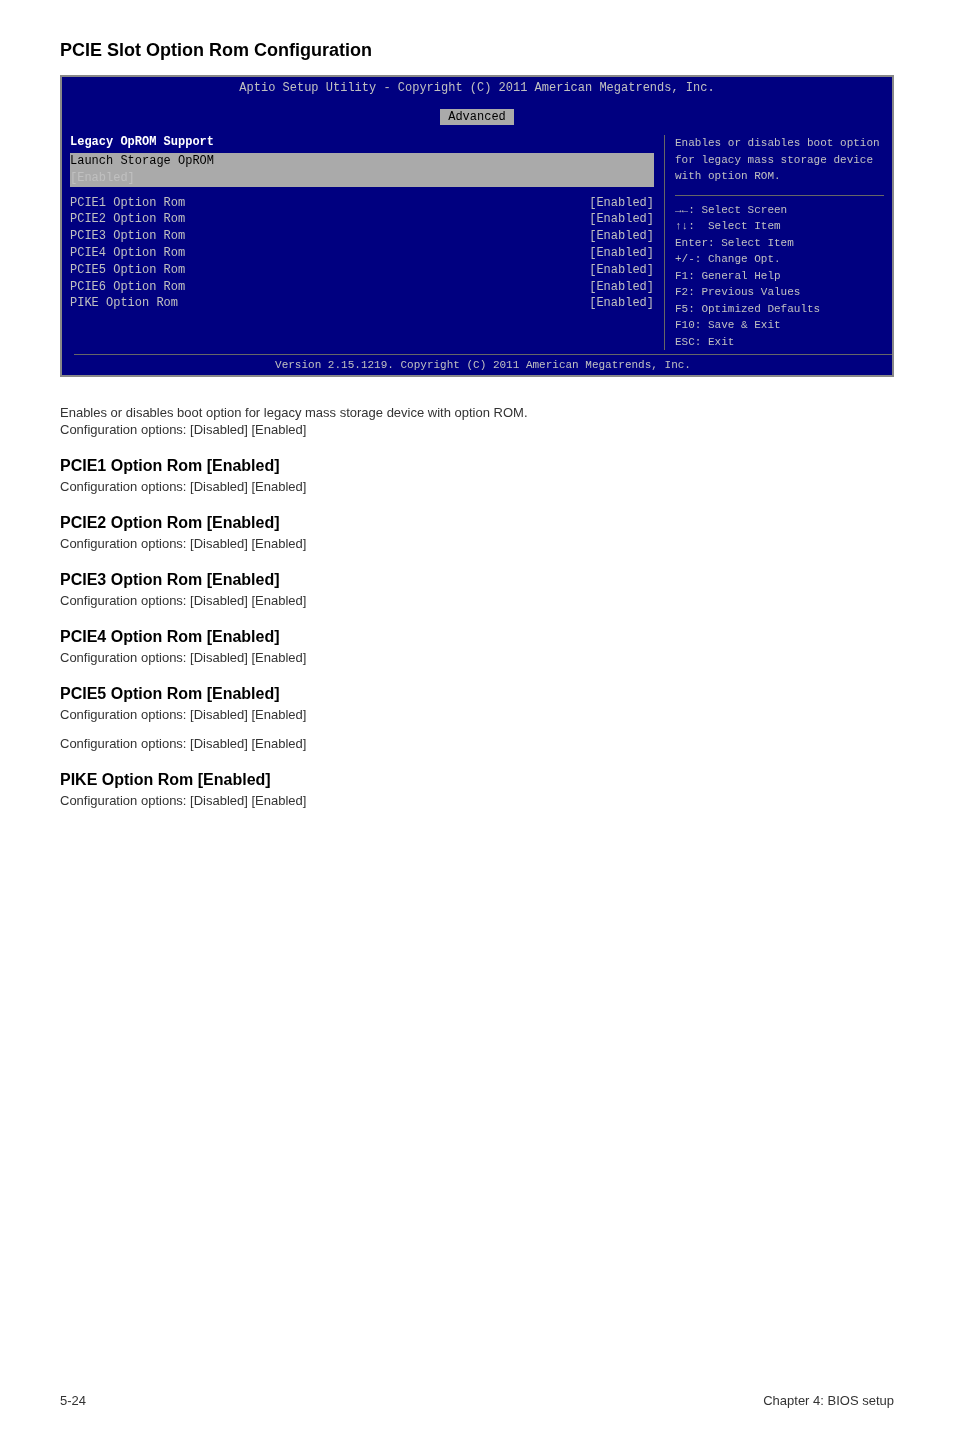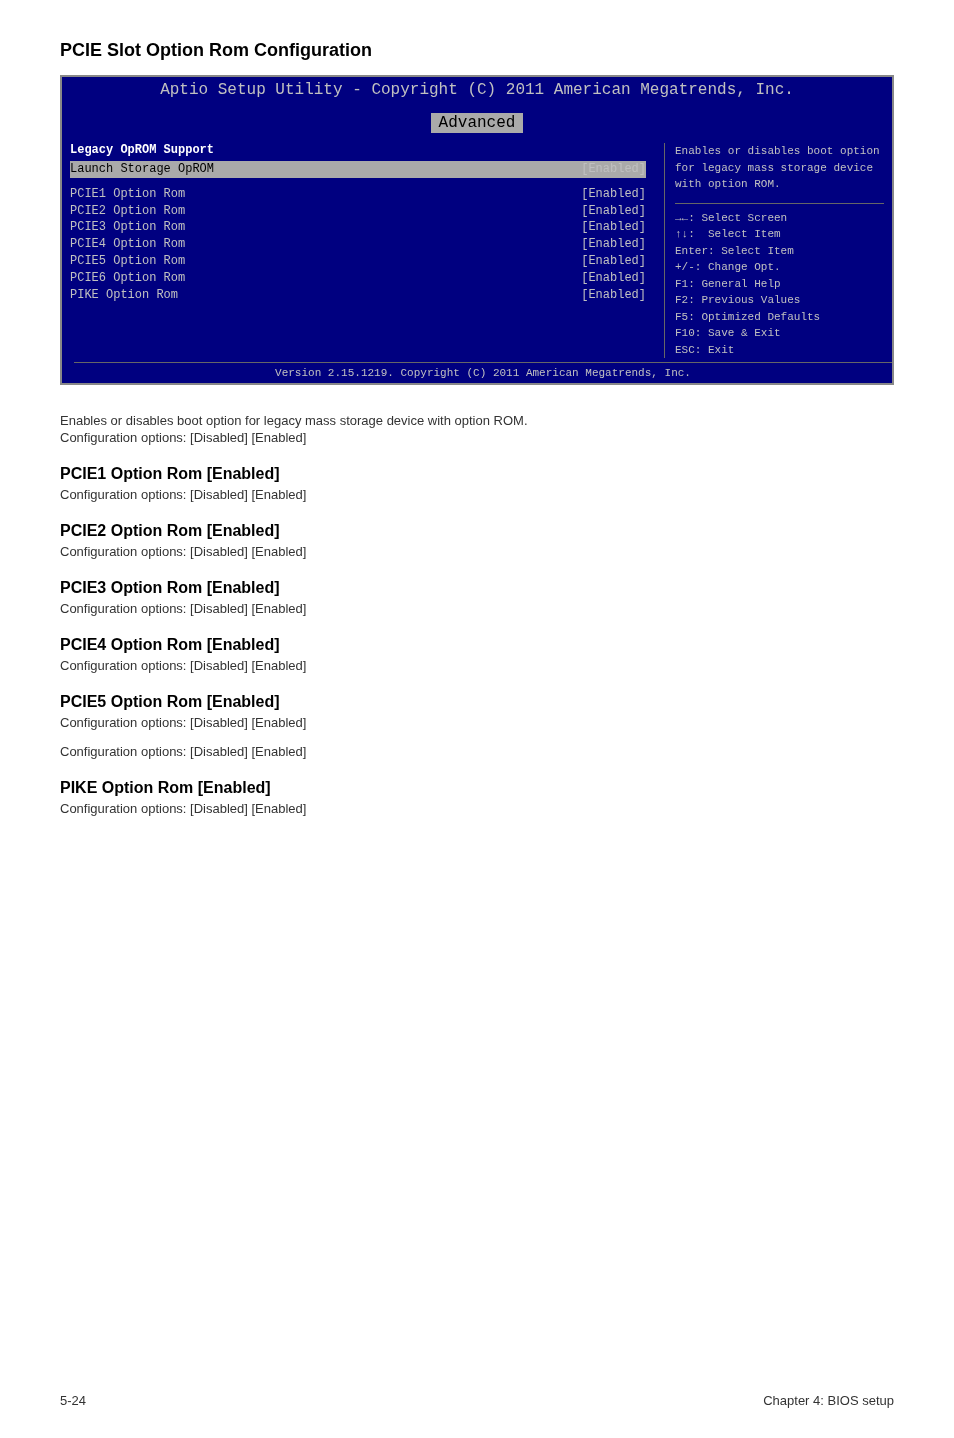--- a/index.html
+++ b/index.html
@@ -29,36 +29,36 @@
       padding: 0;
       margin-bottom: 28px;
     }
 
     .bios-header {
       background: #000080;
       color: #c0c0c0;
       text-align: center;
       padding: 4px 8px 2px 8px;
       font-family: 'Courier New', Courier, monospace;
-      font-size: 16px;
+      font-size: 12px;
     }
 
     .bios-header .bios-tab {
       display: inline-block;
       background: #aaaaaa;
       color: #000;
       padding: 1px 8px;
       margin-top: 14px;
       font-weight: normal;
     }
 
     .bios-body {
       display: flex;
       padding: 8px 8px 4px 8px;
-      gap: 8px;
+      gap: 0;
     }
 
     .bios-left {
       flex: 1;
       padding-right: 10px;
     }
 
     .bios-right {
       width: 220px;
       border-left: 1px solid #666;
@@ -147,20 +147,21 @@
       right: 60px;
       display: flex;
       justify-content: space-between;
       font-size: 13px;
       color: #333;
     }
 
     .bios-highlighted-row {
       background: #aaaaaa;
       color: #000;
+      flex-direction: column;
     }
   </style>
 </head>
 <body>
 
 <div class="page-title">PCIE Slot Option Rom Configuration</div>
 
 <div class="bios-screen">
 
   <div class="bios-header">

